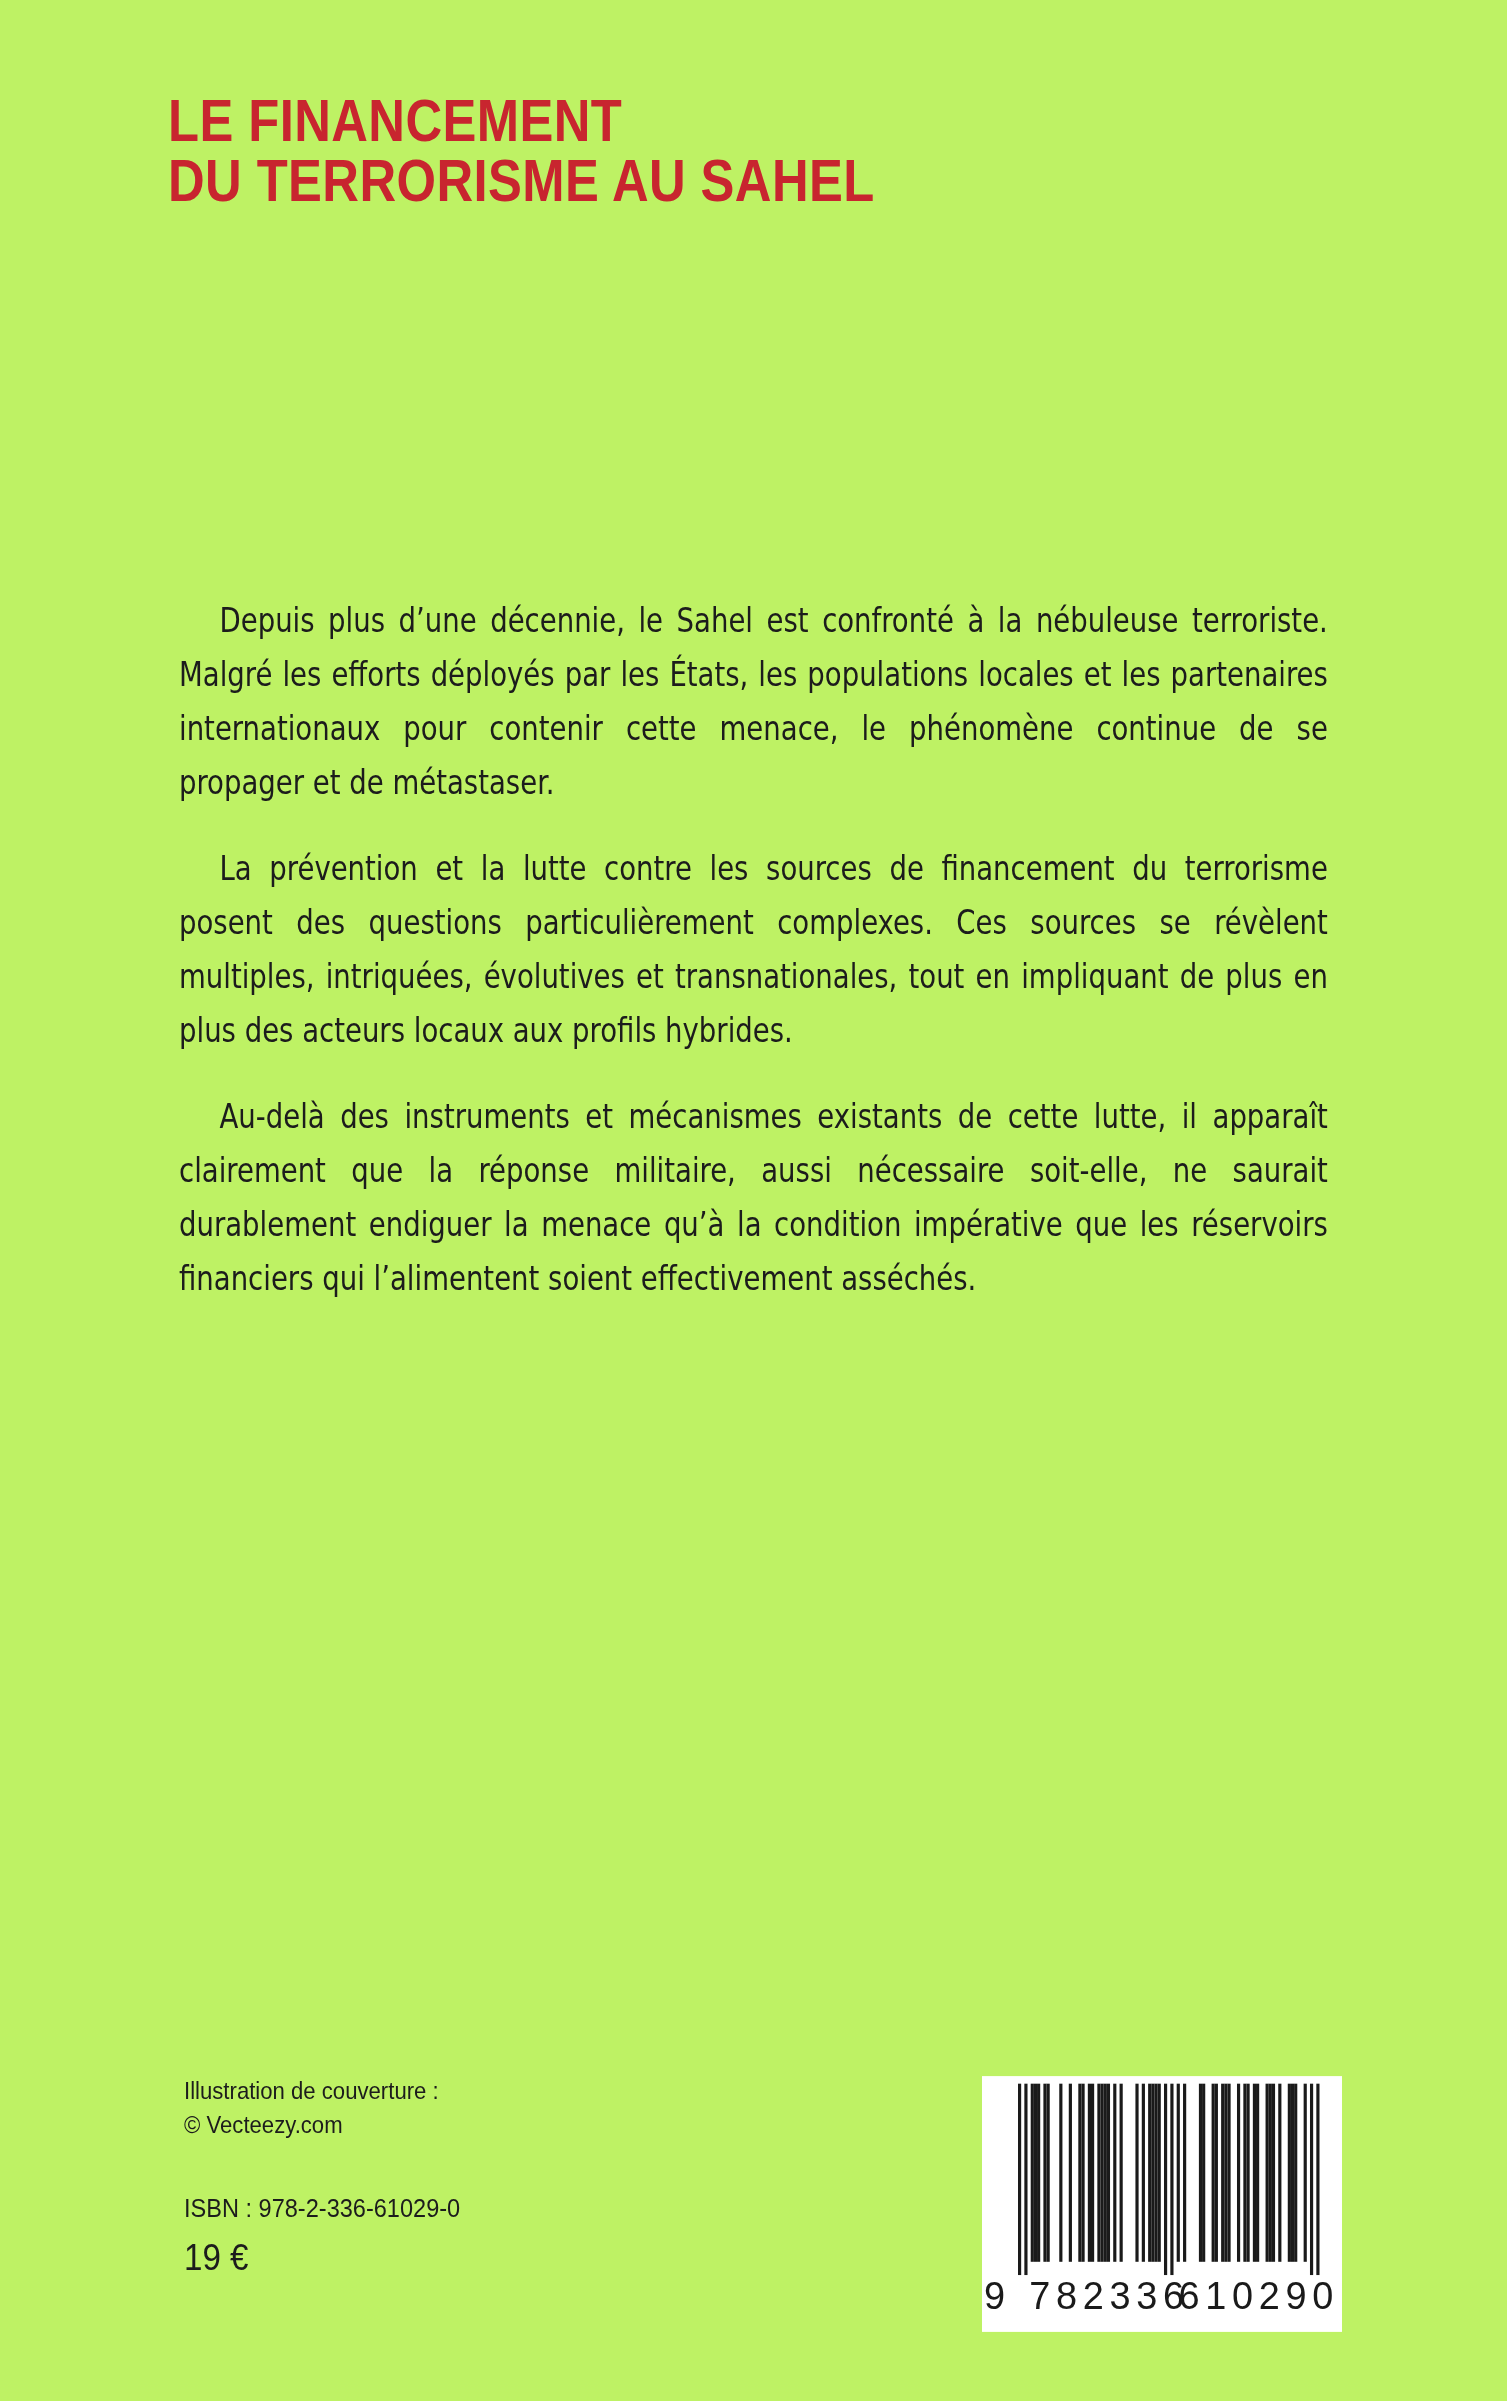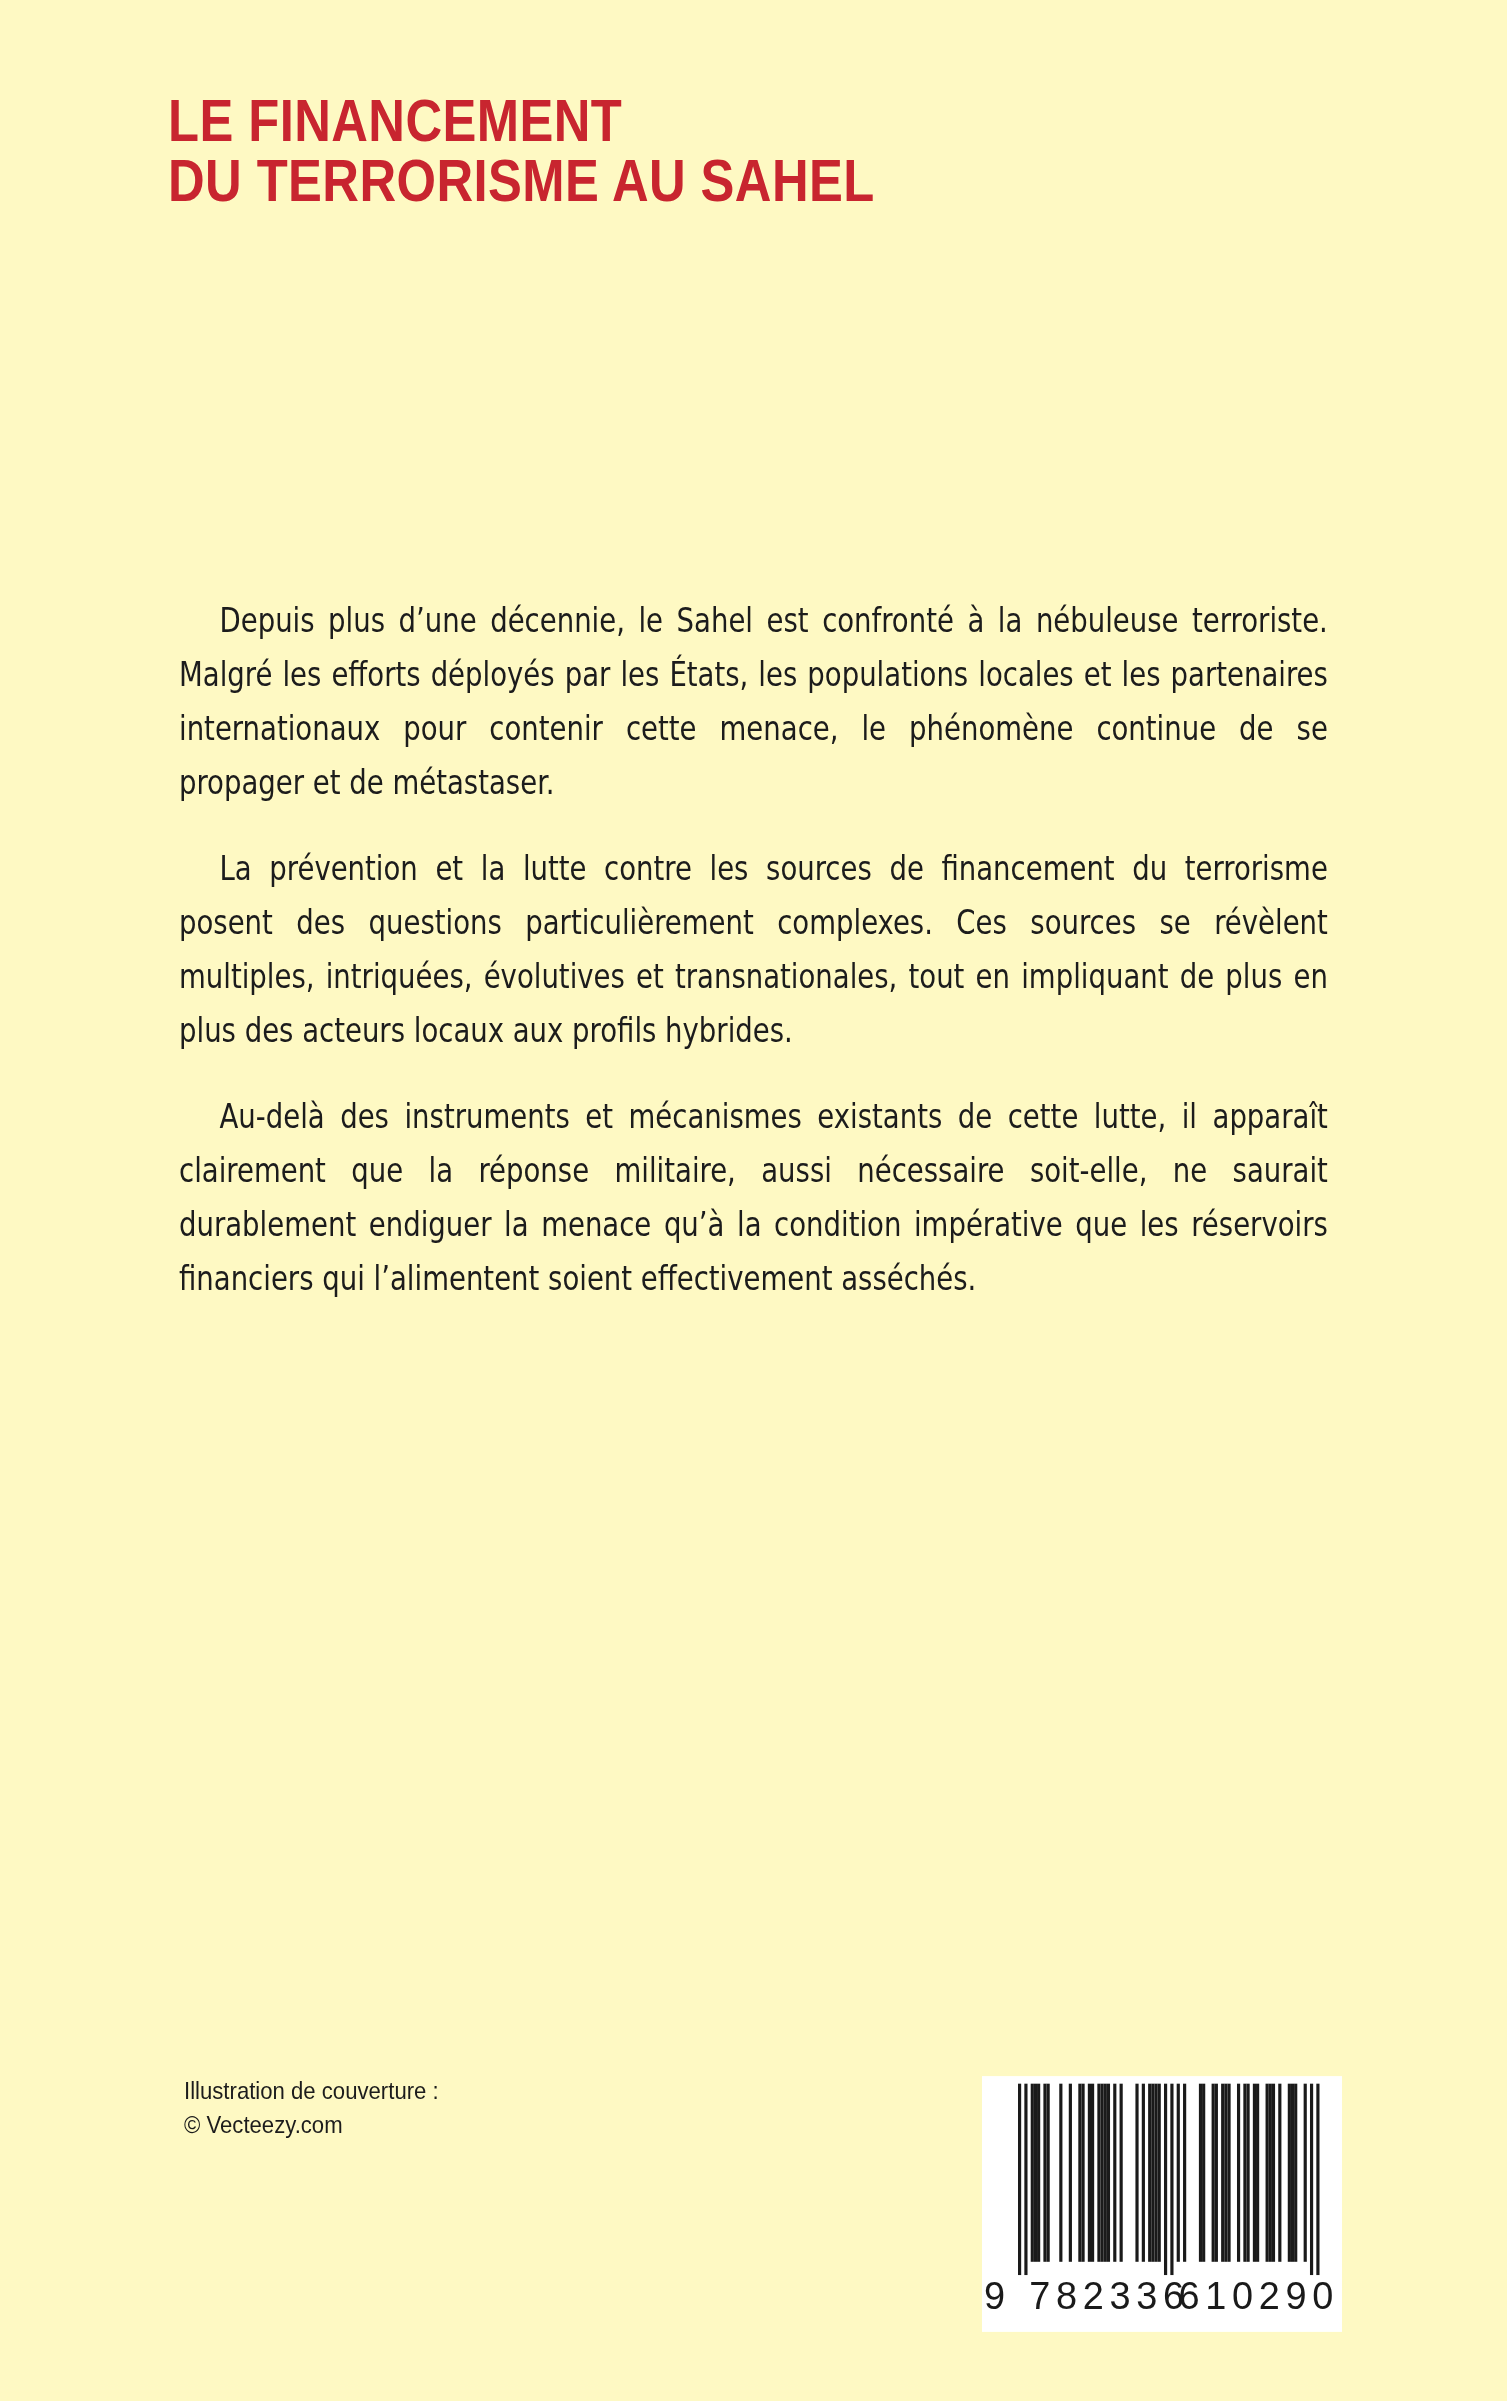--- a/index.html
+++ b/index.html
@@ -12,21 +12,21 @@
     height: 2402px;
     position: relative;
     font-family: "Liberation Sans", sans-serif;
     color: #1a1a1a;
     overflow: hidden;
   }
 
   .page {
     position: absolute;
     inset: 0;
-    background: #fef9c3;
+    background: #bef264;
   }
 
   
   .title-block {
     position: absolute;
     left: 168px;
     top: 91px;
     width: 1164px;
   }
   .title-line {
@@ -180,20 +180,24 @@
   </div>
 
 
   <div class="footer">
 
     <div class="credit-block">
       <div class="credit-line">Illustration de couverture :</div>
       <div class="credit-line">© Vecteezy.com</div>
     </div>
 
+    <div class="isbn-block">
+      <div class="isbn-line">ISBN : 978-2-336-61029-0</div>
+      <div class="price-line">19 €</div>
+    </div>
 
     <div class="barcode-wrap">
       <svg class="barcode-svg" width="360" height="256" viewBox="0 0 380 270" xmlns="http://www.w3.org/2000/svg">
         <rect x="0" y="0" width="380" height="270" fill="#ffffff"></rect>
         <g fill="#1a1a1a">
             <rect x="38.00" y="8" width="3.35" height="202"></rect>
             <rect x="44.70" y="8" width="3.35" height="202"></rect>
             <rect x="51.40" y="8" width="3.35" height="188"></rect>
             <rect x="54.75" y="8" width="3.35" height="188"></rect>
             <rect x="58.10" y="8" width="3.35" height="188"></rect>

